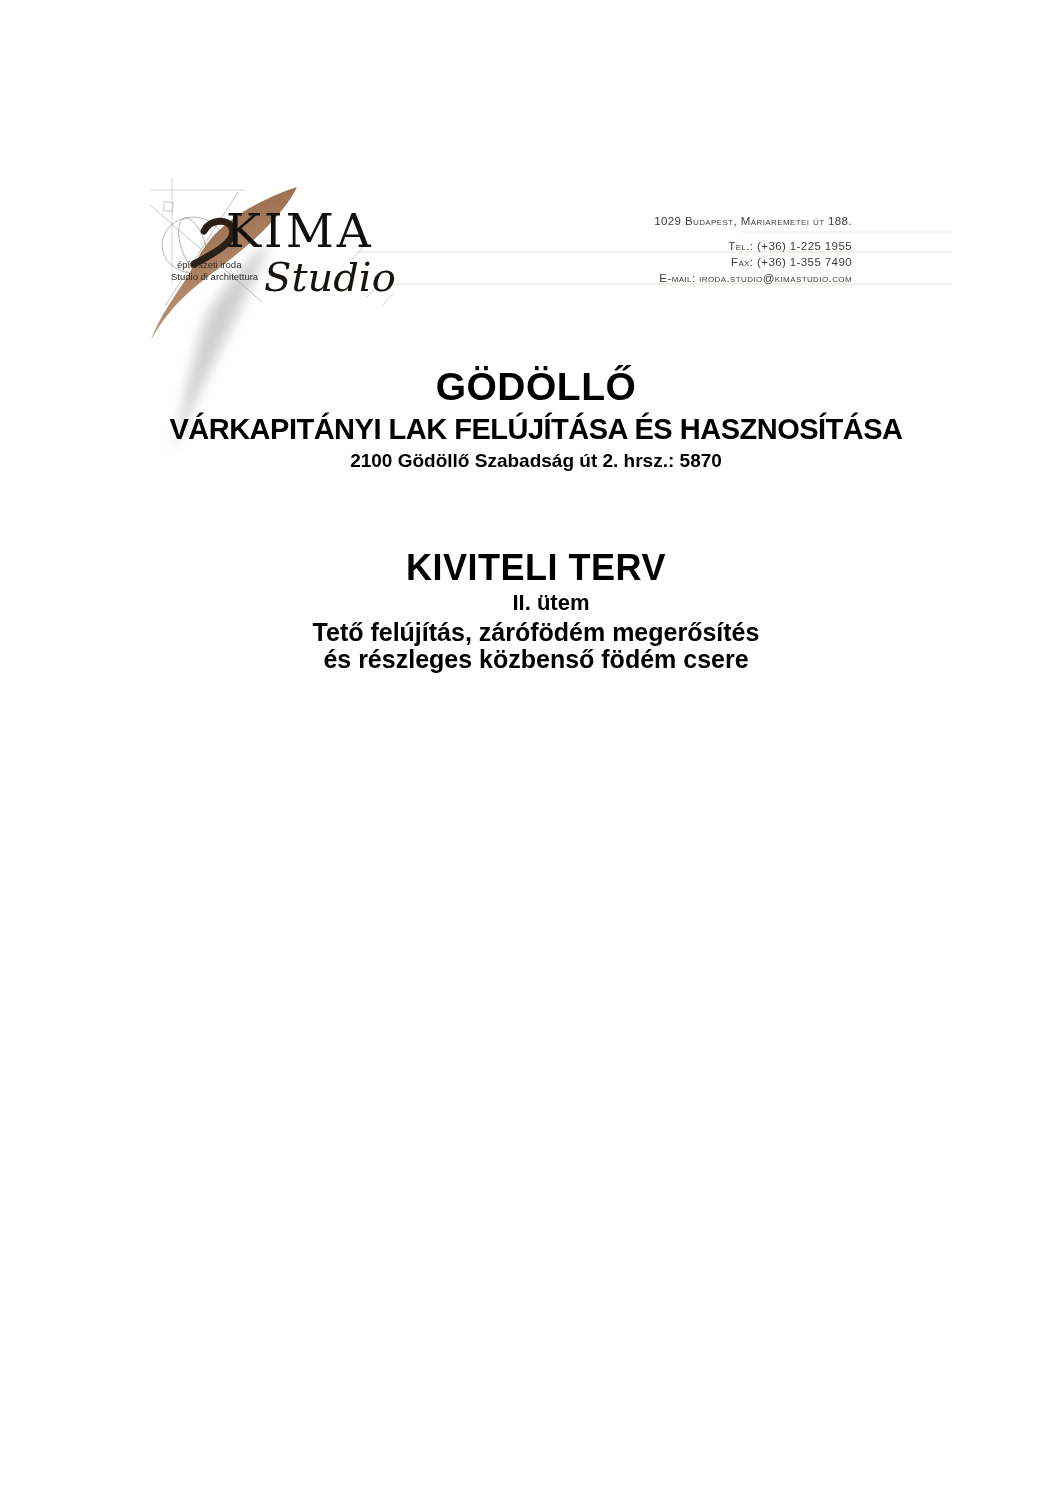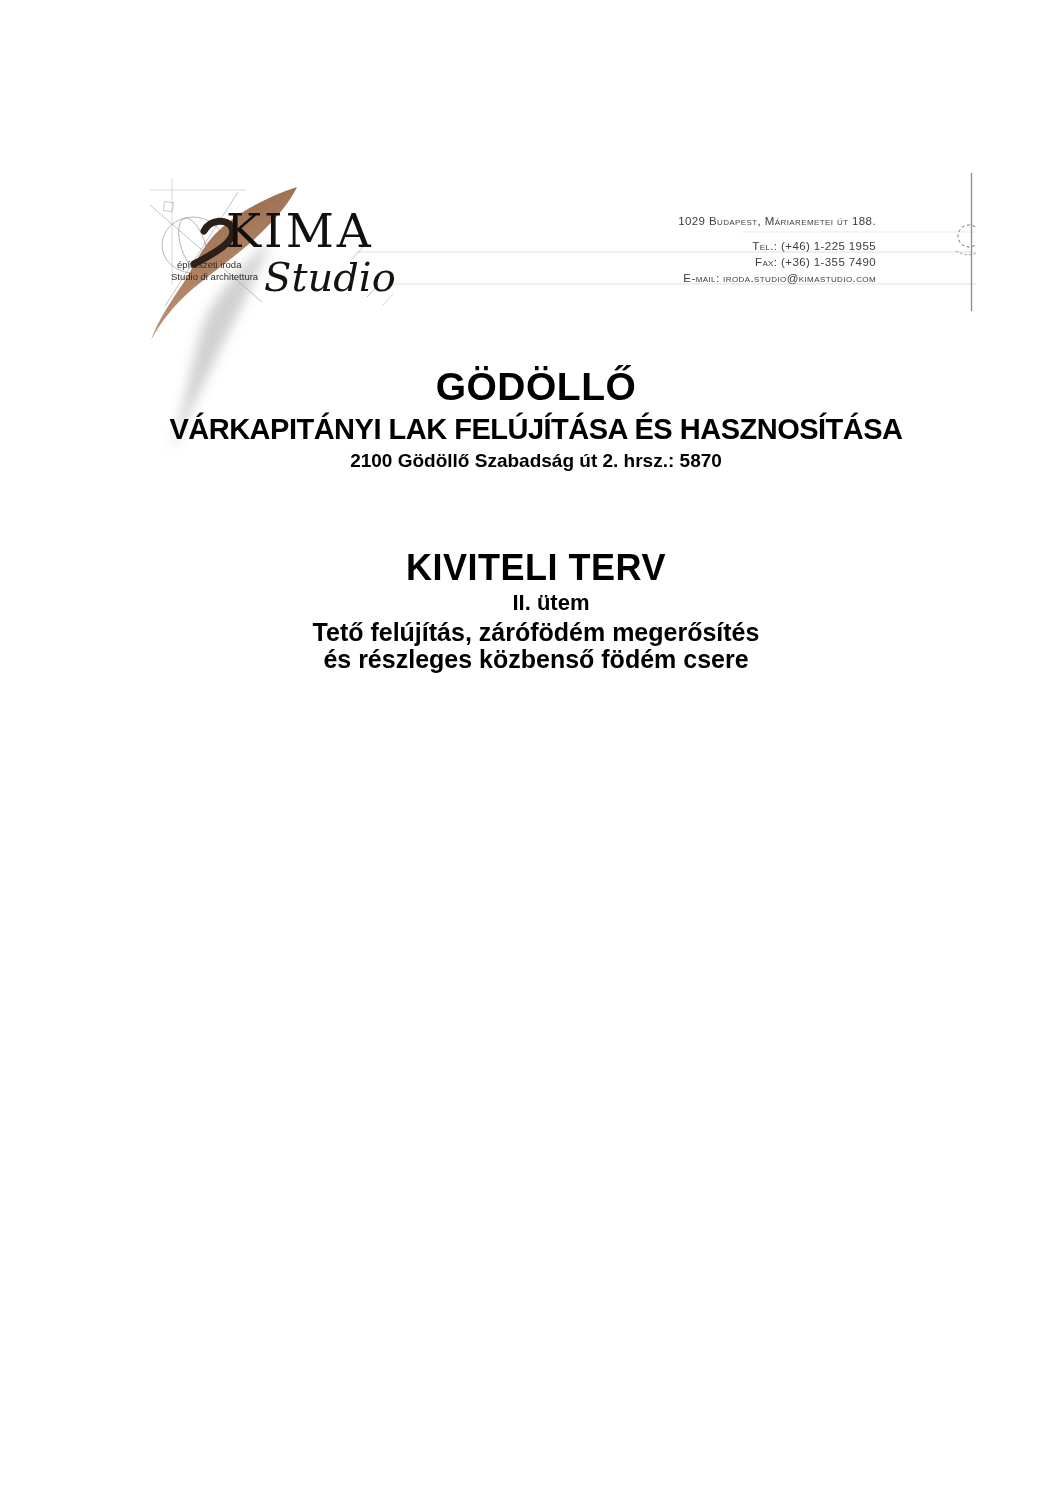--- a/index.html
+++ b/index.html
@@ -3,21 +3,20 @@
 <meta charset="utf-8">
 <style>
   html, body { margin: 0; padding: 0; background: #ffffff; }
   .page {
     position: relative;
     width: 952px;
     height: 1497px;
     background: #ffffff;
     overflow: hidden;
     font-family: "Liberation Sans", sans-serif;
-    padding-left: 24px;
   }
   svg text { user-select: none; }
 
   .logo-kima-text {
     font-family: "DejaVu Serif", serif;
     font-size: 47px;
     letter-spacing: 3px;
     fill: #12100e;
   }
   .logo-studio-text {
@@ -119,21 +118,21 @@
     <g>
       <text class="logo-kima-text" x="226" y="247">KIMA</text>
       <text class="logo-studio-text" x="264" y="291">Studio</text>
       <text class="logo-subtext" x="177" y="268">építészeti iroda</text>
       <text class="logo-subtext" x="171" y="280">Studio di architettura</text>
     </g>
   </svg>
 
   <div class="contact-block">
     <div class="contact-line address">1029 Budapest, Máriaremetei út 188.</div>
-    <div class="contact-line">Tel.: (+46) 1-225 1955</div>
+    <div class="contact-line">Tel.: (+36) 1-225 1955</div>
     <div class="contact-line">Fax: (+36) 1-355 7490</div>
     <div class="contact-line">E-mail: iroda.studio@kimastudio.com</div>
   </div>
 
   <div class="title-line t-city">GÖDÖLLŐ</div>
   <div class="title-line t-project">VÁRKAPITÁNYI LAK FELÚJÍTÁSA ÉS HASZNOSÍTÁSA</div>
   <div class="title-line t-addr">2100 Gödöllő Szabadság út 2. hrsz.: 5870</div>
 
   <div class="title-line t-plan">KIVITELI TERV</div>
   <div class="title-line t-phase">II. ütem</div>

